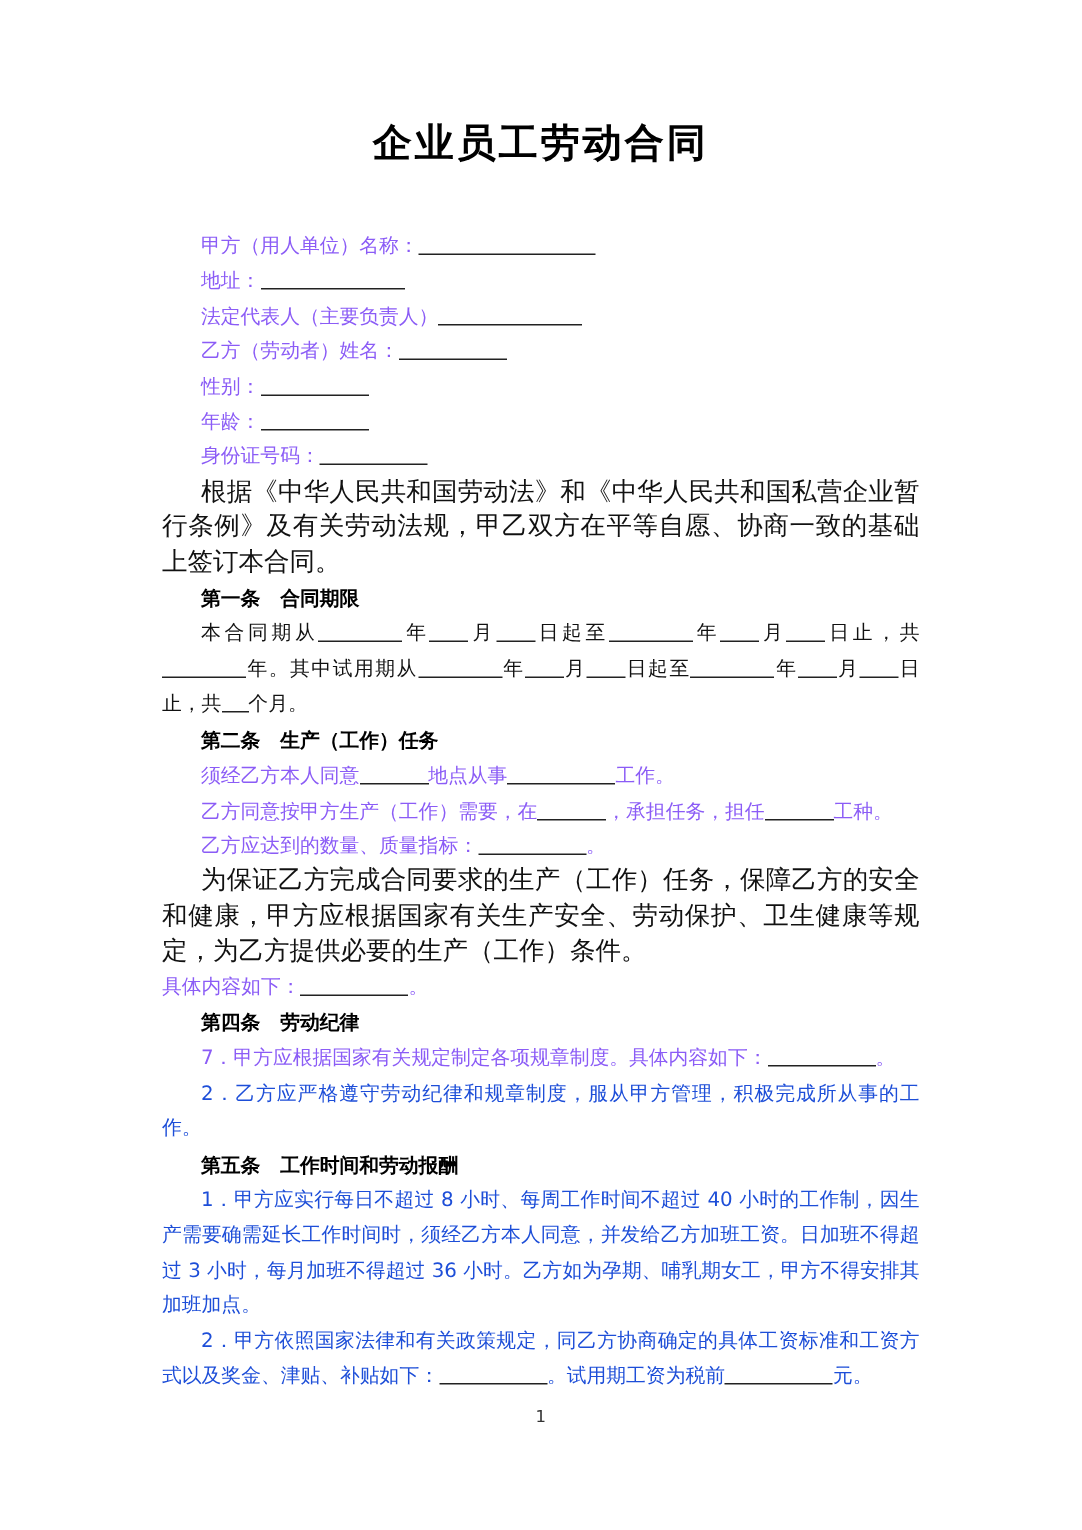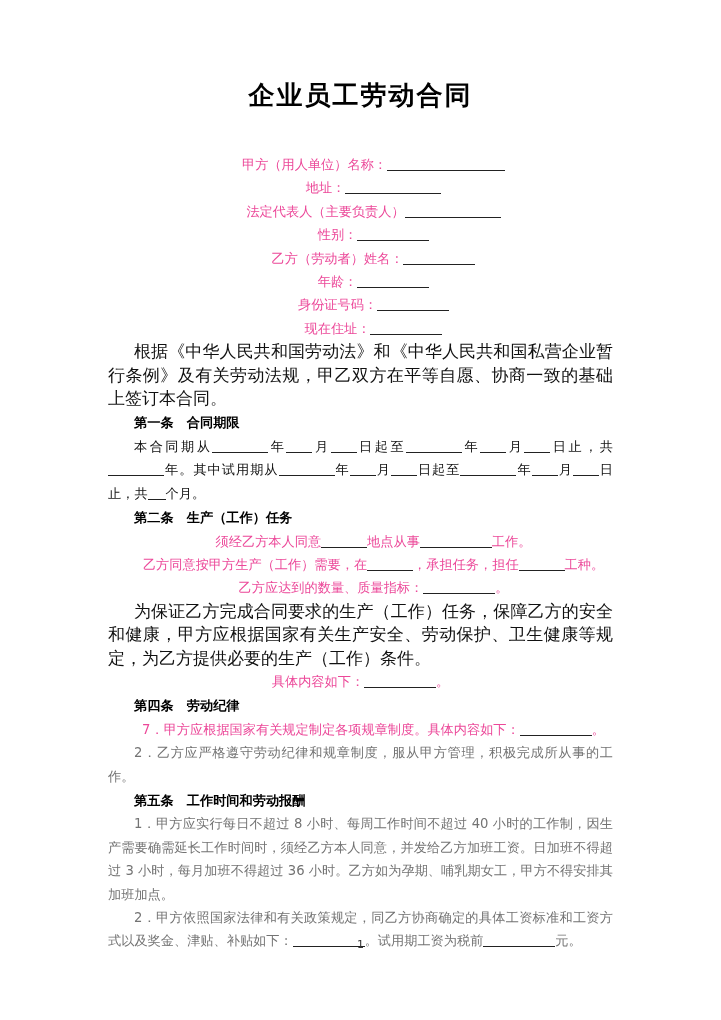--- a/index.html
+++ b/index.html
@@ -52,41 +52,40 @@
   }
   .indent2 {
     text-indent: 26px;
   }
   .field-line {
     padding-left: 26px;
     font-size: 13.2px;
     line-height: 23.4px;
     margin: 0;
     white-space: nowrap;
-    color: #ec4899;
-    text-align: center;
+    color: #8b5cf6;
   }
   .heading {
     padding-left: 26px;
     font-size: 13.2px;
     line-height: 23.4px;
     font-weight: bold;
     margin: 0;
     margin-top: 1px;
     white-space: nowrap;
     color: #000;
   }
   .numitem {
     font-size: 13.2px;
     line-height: 23.4px;
     margin: 0;
     text-indent: 26px;
     text-align: justify;
     text-justify: inter-ideograph;
-    color: #737373;
+    color: #1d4ed8;
   }
   .para {
     font-size: 17px;
     line-height: 23.4px;
     margin: 0;
     text-indent: 26px;
     text-align: justify;
     text-justify: inter-ideograph;
     color: #111;
   }
@@ -122,29 +121,28 @@
   <h1 class="doc-title">企业员工劳动合同</h1>
 
   <div class="body-area">
 
     <div class="field-line"><span>甲方（用人单位）名称：</span><span class="blank b-xl"></span></div>
 
     <div class="field-line"><span>地址：</span><span class="blank b-lg"></span></div>
 
     <div class="field-line"><span>法定代表人（主要负责人）</span><span class="blank b-lg"></span></div>
 
+    <div class="field-line"><span>乙方（劳动者）姓名：</span><span class="blank b-md"></span></div>
+
     <div class="field-line"><span>性别：</span><span class="blank b-md"></span></div>
-
-    <div class="field-line"><span>乙方（劳动者）姓名：</span><span class="blank b-md"></span></div>
 
     <div class="field-line"><span>年龄：</span><span class="blank b-md"></span></div>
 
     <div class="field-line"><span>身份证号码：</span><span class="blank b-md"></span></div>
 
-    <div class="field-line"><span>现在住址：</span><span class="blank b-md"></span></div>
 
     <p class="para">根据《中华人民共和国劳动法》和《中华人民共和国私营企业暂行条例》及有关劳动法规，甲乙双方在平等自愿、协商一致的基础上签订本合同。</p>
 
     <div class="heading">第一条　合同期限</div>
     <p class="line indent2"><span>本合同期从</span><span class="blank b-sm"></span><span>年</span><span class="blank b-tiny"></span><span>月</span><span class="blank b-tiny"></span><span>日起至</span><span class="blank b-sm"></span><span>年</span><span class="blank b-tiny"></span><span>月</span><span class="blank b-tiny"></span><span>日止，共</span><span class="blank b-sm"></span><span>年。其中试用期从</span><span class="blank b-sm"></span><span>年</span><span class="blank b-tiny"></span><span>月</span><span class="blank b-tiny"></span><span>日起至</span><span class="blank b-sm"></span><span>年</span><span class="blank b-tiny"></span><span>月</span><span class="blank b-tiny"></span><span>日止，共</span><span class="blank b-mini"></span><span>个月。</span></p>
 
     <div class="heading">第二条　生产（工作）任务</div>
     <div class="field-line"><span>须经乙方本人同意</span><span class="blank b-xs"></span><span>地点从事</span><span class="blank b-md"></span><span>工作。</span></div>
     <div class="field-line"><span>乙方同意按甲方生产（工作）需要，在</span><span class="blank b-xs"></span><span>，承担任务，担任</span><span class="blank b-xs"></span><span>工种。</span></div>
     <div class="field-line"><span>乙方应达到的数量、质量指标：</span><span class="blank b-md"></span><span>。</span></div>

